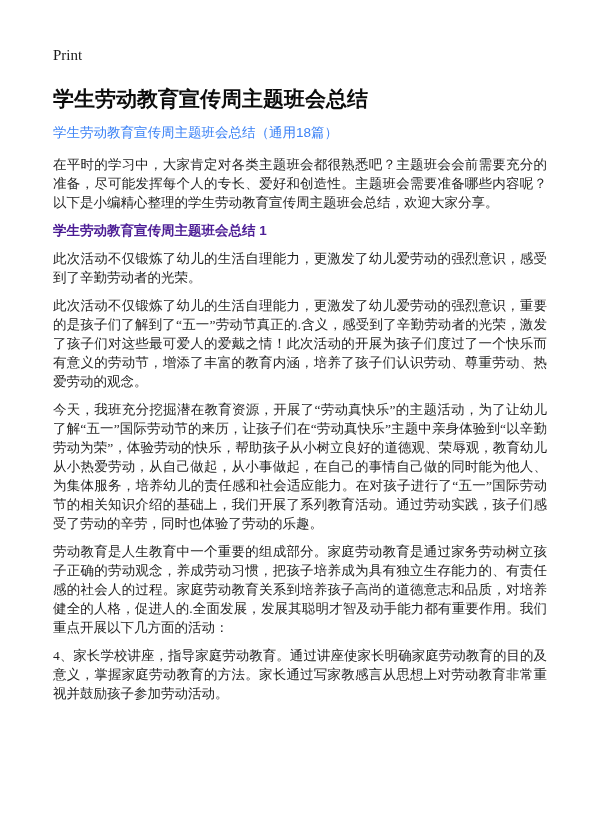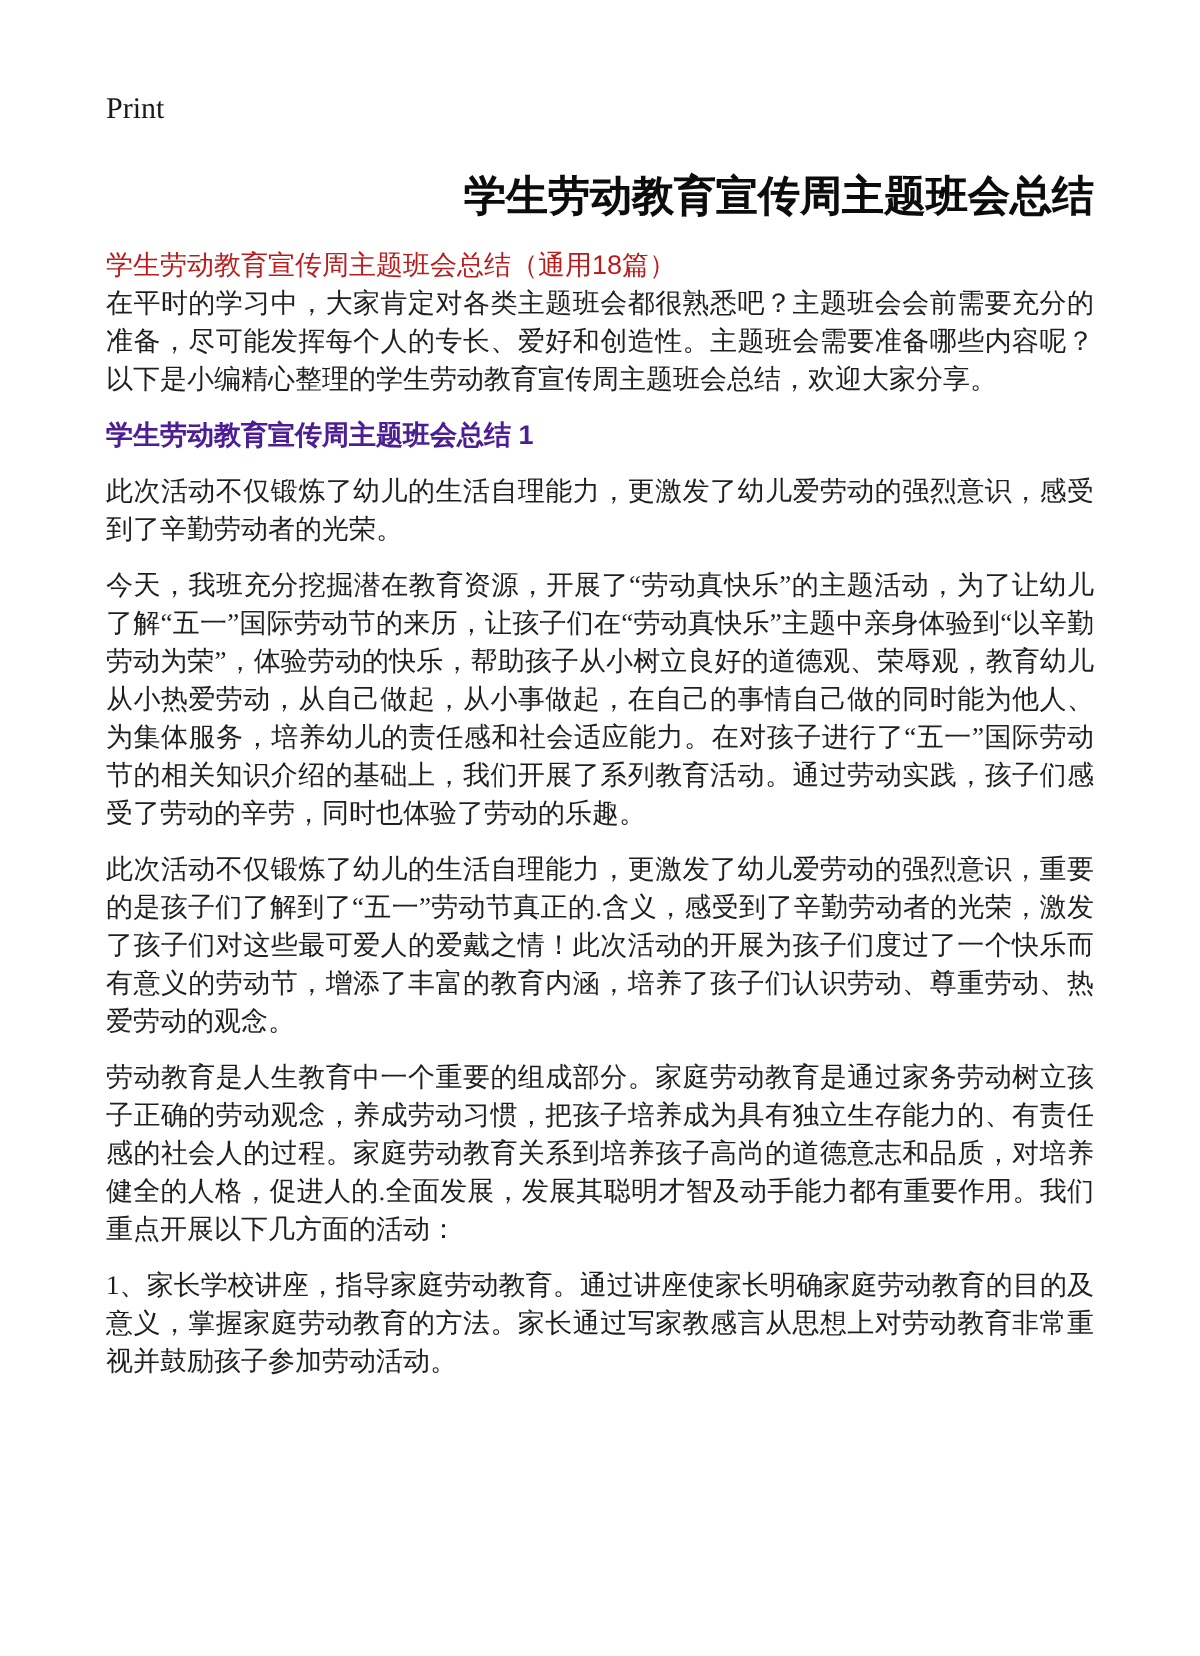--- a/index.html
+++ b/index.html
@@ -27,29 +27,29 @@
     font-family: "Liberation Serif", serif;
     font-size: 15px;
     line-height: 19px;
     color: #1a1a1a;
     cursor: pointer;
   }
   .doc-title {
     font-size: 21px;
     line-height: 28px;
     font-weight: 700;
-    text-align: right;
+    text-align: left;
     color: #0c0c0c;
     margin: 20px 0 0 0;
   }
   .doc-subtitle {
     font-size: 13.5px;
     line-height: 19px;
-    color: #b91c1c;
-    margin: 10px 0 0 0;
+    color: #3b82f6;
+    margin: 10px 0 13px 0;
     text-align: left;
   }
   .article-body p.paragraph {
     font-size: 13.5px;
     line-height: 19px;
     margin: 0 0 9px 0;
     text-align: justify;
     text-justify: inter-ideograph;
     color: #1f1f1f;
     font-family: Liberation Serif, serif;
@@ -70,18 +70,18 @@
   <span class="print-label">Print</span>
 
   <h1 class="doc-title">学生劳动教育宣传周主题班会总结</h1>
 
   <div class="doc-subtitle">学生劳动教育宣传周主题班会总结（通用18篇）</div>
 
   <div class="article-body">
       <p class="paragraph">在平时的学习中，大家肯定对各类主题班会都很熟悉吧？主题班会会前需要充分的准备，尽可能发挥每个人的专长、爱好和创造性。主题班会需要准备哪些内容呢？以下是小编精心整理的学生劳动教育宣传周主题班会总结，欢迎大家分享。</p>
       <h3 class="heading">学生劳动教育宣传周主题班会总结 1</h3>
       <p class="paragraph">此次活动不仅锻炼了幼儿的生活自理能力，更激发了幼儿爱劳动的强烈意识，感受到了辛勤劳动者的光荣。</p>
+      <p class="paragraph">此次活动不仅锻炼了幼儿的生活自理能力，更激发了幼儿爱劳动的强烈意识，重要的是孩子们了解到了“五一”劳动节真正的.含义，感受到了辛勤劳动者的光荣，激发了孩子们对这些最可爱人的爱戴之情！此次活动的开展为孩子们度过了一个快乐而有意义的劳动节，增添了丰富的教育内涵，培养了孩子们认识劳动、尊重劳动、热爱劳动的观念。</p>
       <p class="paragraph">今天，我班充分挖掘潜在教育资源，开展了“劳动真快乐”的主题活动，为了让幼儿了解“五一”国际劳动节的来历，让孩子们在“劳动真快乐”主题中亲身体验到“以辛勤劳动为荣”，体验劳动的快乐，帮助孩子从小树立良好的道德观、荣辱观，教育幼儿从小热爱劳动，从自己做起，从小事做起，在自己的事情自己做的同时能为他人、为集体服务，培养幼儿的责任感和社会适应能力。在对孩子进行了“五一”国际劳动节的相关知识介绍的基础上，我们开展了系列教育活动。通过劳动实践，孩子们感受了劳动的辛劳，同时也体验了劳动的乐趣。</p>
-      <p class="paragraph">此次活动不仅锻炼了幼儿的生活自理能力，更激发了幼儿爱劳动的强烈意识，重要的是孩子们了解到了“五一”劳动节真正的.含义，感受到了辛勤劳动者的光荣，激发了孩子们对这些最可爱人的爱戴之情！此次活动的开展为孩子们度过了一个快乐而有意义的劳动节，增添了丰富的教育内涵，培养了孩子们认识劳动、尊重劳动、热爱劳动的观念。</p>
       <p class="paragraph">劳动教育是人生教育中一个重要的组成部分。家庭劳动教育是通过家务劳动树立孩子正确的劳动观念，养成劳动习惯，把孩子培养成为具有独立生存能力的、有责任感的社会人的过程。家庭劳动教育关系到培养孩子高尚的道德意志和品质，对培养健全的人格，促进人的.全面发展，发展其聪明才智及动手能力都有重要作用。我们重点开展以下几方面的活动：</p>
-      <p class="paragraph">1、家长学校讲座，指导家庭劳动教育。通过讲座使家长明确家庭劳动教育的目的及意义，掌握家庭劳动教育的方法。家长通过写家教感言从思想上对劳动教育非常重视并鼓励孩子参加劳动活动。</p>
+      <p class="paragraph">4、家长学校讲座，指导家庭劳动教育。通过讲座使家长明确家庭劳动教育的目的及意义，掌握家庭劳动教育的方法。家长通过写家教感言从思想上对劳动教育非常重视并鼓励孩子参加劳动活动。</p>
     </div>
 </div>
 
 </body></html>

